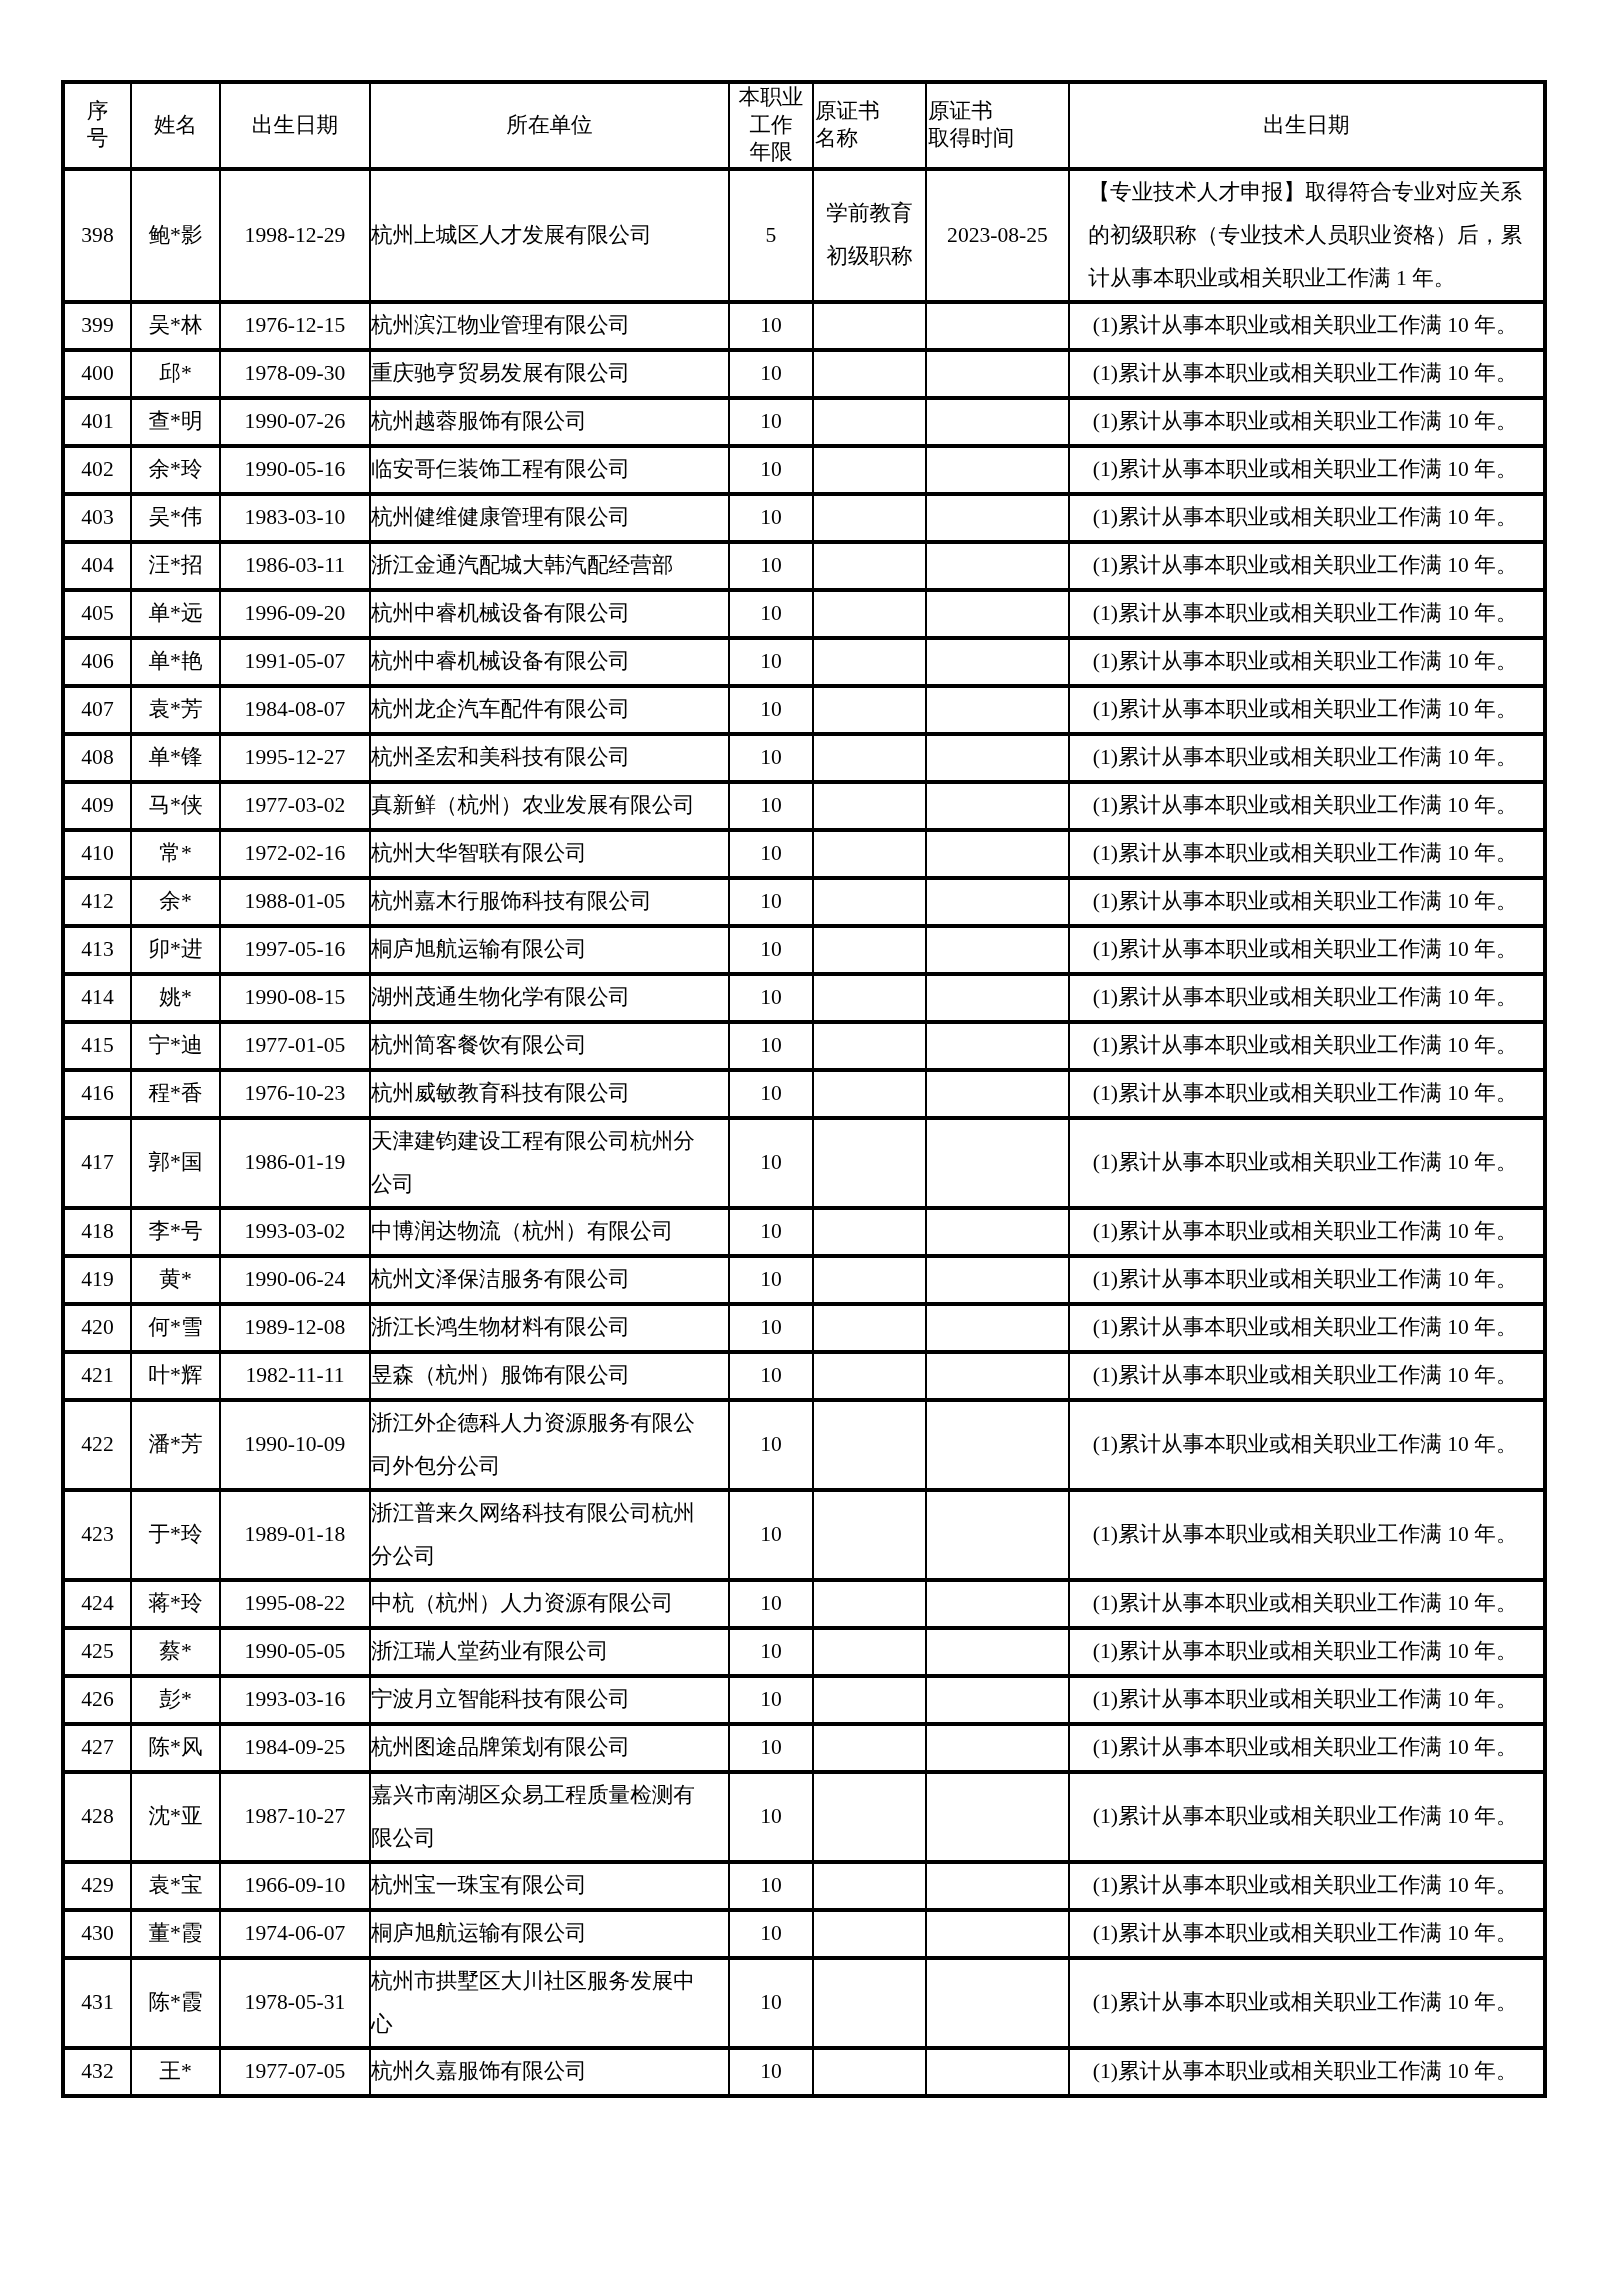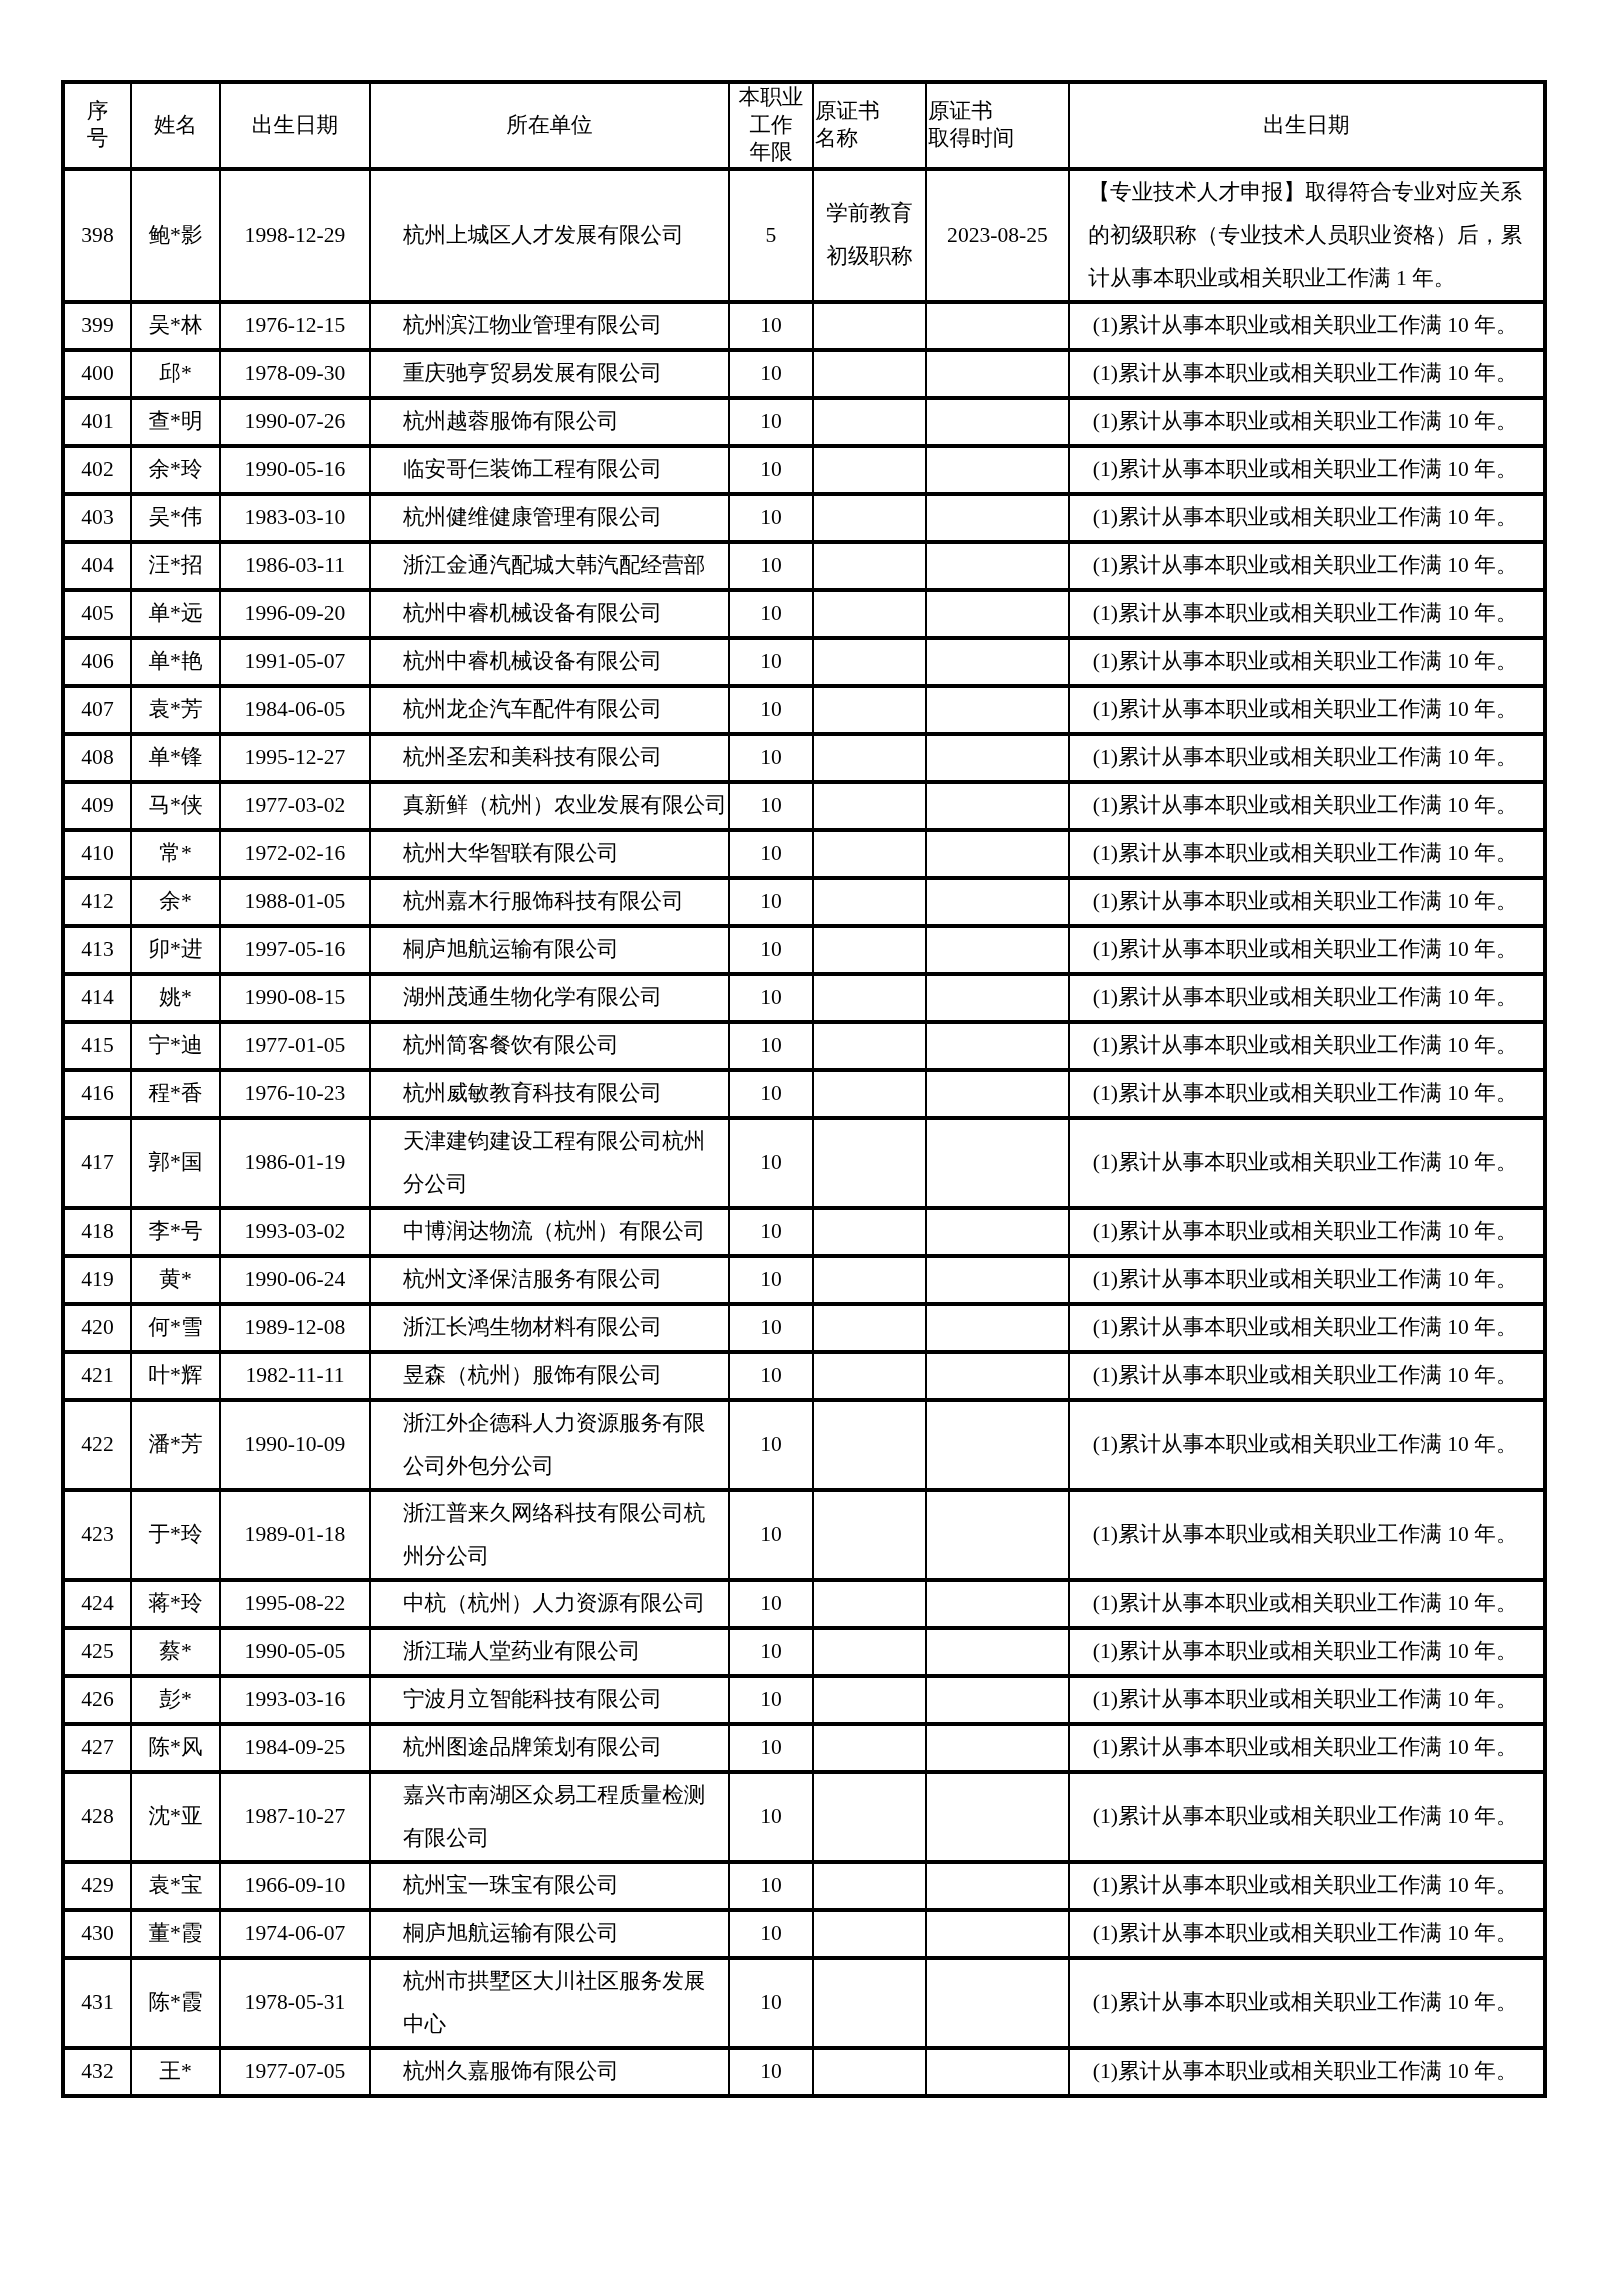--- a/index.html
+++ b/index.html
@@ -44,21 +44,21 @@
   }
   thead th.h-left {
     text-align: left;
     padding-left: 1px;
   }
   tbody tr { height: 48px; }
   tbody tr:first-child { height: 130px; }
   tbody td { line-height: 43px; }
   tbody td.c-company {
     text-align: left;
-    padding-left: 32px;
+    padding-left: 0;
     padding-right: 22px;
   }
   tbody td.c-cert { white-space: pre-line; }
   tbody td.c-cond {
     padding-left: 18.3px;
     padding-right: 21px;
   }
   
   tbody tr:first-child td.c-cond {
     text-align: justify;
@@ -187,21 +187,21 @@
     <td class="c-birth">1991-05-07</td>
     <td class="c-company">杭州中睿机械设备有限公司</td>
     <td class="c-years">10</td>
     <td class="c-cert"></td>
     <td class="c-certdate"></td>
     <td class="c-cond">(1)累计从事本职业或相关职业工作满 10 年。</td>
   </tr>
         <tr>
     <td class="c-no">407</td>
     <td class="c-name">袁*芳</td>
-    <td class="c-birth">1984-06-05</td>
+    <td class="c-birth">1984-08-07</td>
     <td class="c-company">杭州龙企汽车配件有限公司</td>
     <td class="c-years">10</td>
     <td class="c-cert"></td>
     <td class="c-certdate"></td>
     <td class="c-cond">(1)累计从事本职业或相关职业工作满 10 年。</td>
   </tr>
         <tr>
     <td class="c-no">408</td>
     <td class="c-name">单*锋</td>
     <td class="c-birth">1995-12-27</td>

